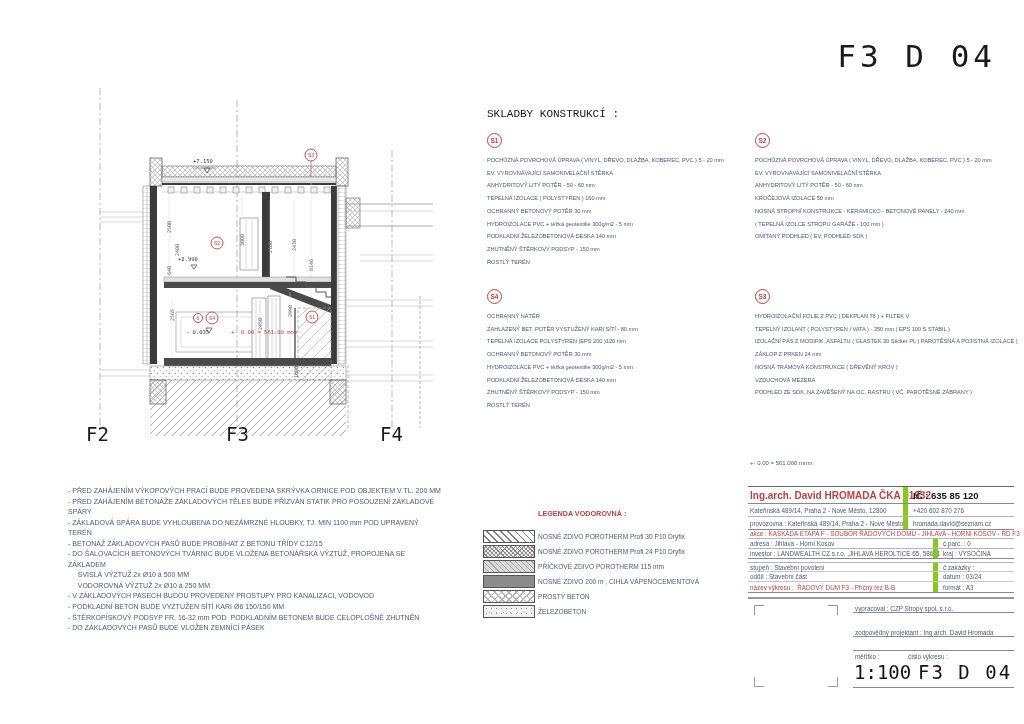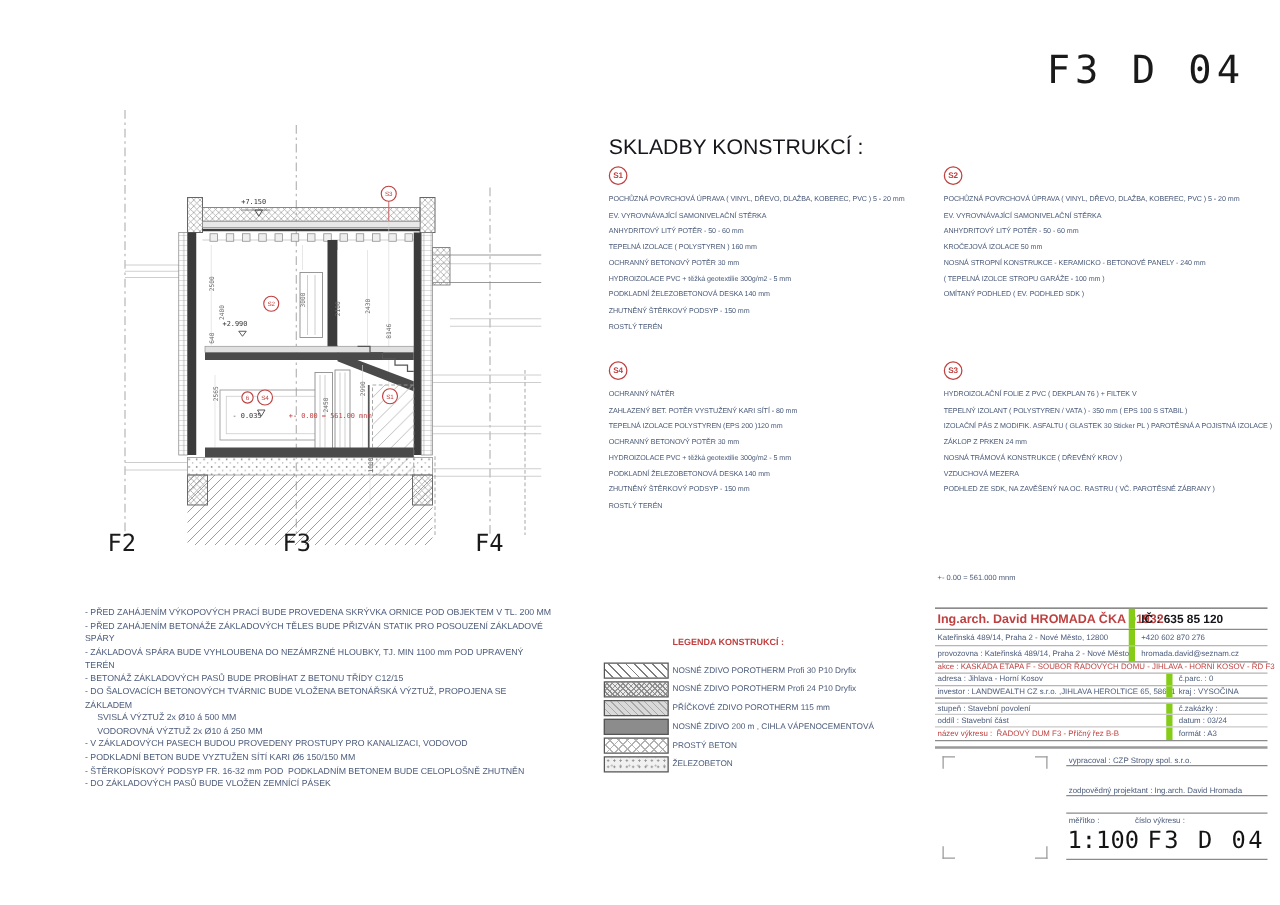--- a/index.html
+++ b/index.html
@@ -16,22 +16,22 @@
   .mid{stroke:#8a8a8a;stroke-width:.7;fill:none}
   .dark{stroke:#3c3c3c;stroke-width:2;fill:none}
   .dim{font-family:"DejaVu Sans Mono",monospace;font-size:5px;fill:#6a6a6a}
   .lvl{font-family:"DejaVu Sans Mono",monospace;font-size:5.5px;fill:#333}
   .mk{stroke:#bf4040;fill:#fff;stroke-width:.9}
   .mkt{font-family:"Liberation Sans",sans-serif;font-size:5px;fill:#bf4040;text-anchor:middle}
   .redtxt{font-family:"DejaVu Sans Mono",monospace;font-size:5.5px;fill:#bf4040}
   .ext{stroke:#d8d8d8;stroke-width:.5}
   .dash{stroke:#9a9a9a;stroke-width:.7;stroke-dasharray:3 2;fill:none}
   
-  .sk-heading{position:absolute;left:487px;top:108px;font-family:Liberation Sans, sans-serif;
-        font-size:17px;color:#16161c;white-space:pre;}
+  .sk-heading{position:absolute;left:487px;top:108px;font-family:Liberation Mono, monospace;
+        font-size:11px;color:#16161c;white-space:pre;}
   .sk-col{position:absolute;width:272px;}
   .mk-circle{width:13px;height:13px;border:1px solid #bf4040;border-radius:50%;color:#bf4040;
         font-size:6.5px;line-height:13px;text-align:center;font-weight:bold;}
   .sk-items{margin-top:6px;}
   .it{font-size:5.7px;line-height:12.7px;color:#4b5b7a;letter-spacing:-.05px;}
   
   .note{position:absolute;left:68px;top:486px;width:424px;}
   .note-h{font-family:"DejaVu Sans Mono",monospace;font-size:16px;color:#101014;margin-bottom:3px;white-space:pre;}
   .note-line{font-size:7px;line-height:10.55px;color:#4b5b7a;white-space:pre-wrap;}
   
@@ -302,21 +302,21 @@
     <div class="note-line">- DO ŠALOVACÍCH BETONOVÝCH TVÁRNIC BUDE VLOŽENA BETONÁŘSKÁ VÝZTUŽ, PROPOJENA SE</div>
     <div class="note-line">ZÁKLADEM</div>
     <div class="note-line">     SVISLÁ VÝZTUŽ 2x Ø10 á 500 MM</div>
     <div class="note-line">     VODOROVNÁ VÝZTUŽ 2x Ø10 á 250 MM</div>
     <div class="note-line">- V ZÁKLADOVÝCH PASECH BUDOU PROVEDENY PROSTUPY PRO KANALIZACI, VODOVOD</div>
     <div class="note-line">- PODKLADNÍ BETON BUDE VYZTUŽEN SÍTÍ KARI Ø6 150/150 MM</div>
     <div class="note-line">- ŠTĚRKOPÍSKOVÝ PODSYP FR. 16-32 mm POD  PODKLADNÍM BETONEM BUDE CELOPLOŠNĚ ZHUTNĚN</div>
     <div class="note-line">- DO ZÁKLADOVÝCH PASŮ BUDE VLOŽEN ZEMNÍCÍ PÁSEK</div>
   </div>
 
-  <div class="leg-h">LEGENDA KONSTRUKCÍ :</div>
+  <div class="leg-h">LEGENDA VODOROVNÁ :</div>
   <div class="leg-sw sw-diag" style="top:530px"></div>
   <div class="leg-lb" style="top:530px">NOSNÉ ZDIVO POROTHERM Profi 30 P10 Dryfix</div>
   <div class="leg-sw sw-mesh" style="top:545px"></div>
   <div class="leg-lb" style="top:545px">NOSNÉ ZDIVO POROTHERM Profi 24 P10  Dryfix</div>
   <div class="leg-sw sw-fine" style="top:560px"></div>
   <div class="leg-lb" style="top:560px">PŘÍČKOVÉ ZDIVO POROTHERM 115 mm</div>
   <div class="leg-sw sw-solid" style="top:575px"></div>
   <div class="leg-lb" style="top:575px">NOSNÉ ZDIVO 200 m , CIHLA VÁPENOCEMENTOVÁ</div>
   <div class="leg-sw sw-cross" style="top:590px"></div>
   <div class="leg-lb" style="top:590px">PROSTÝ BETON</div>

